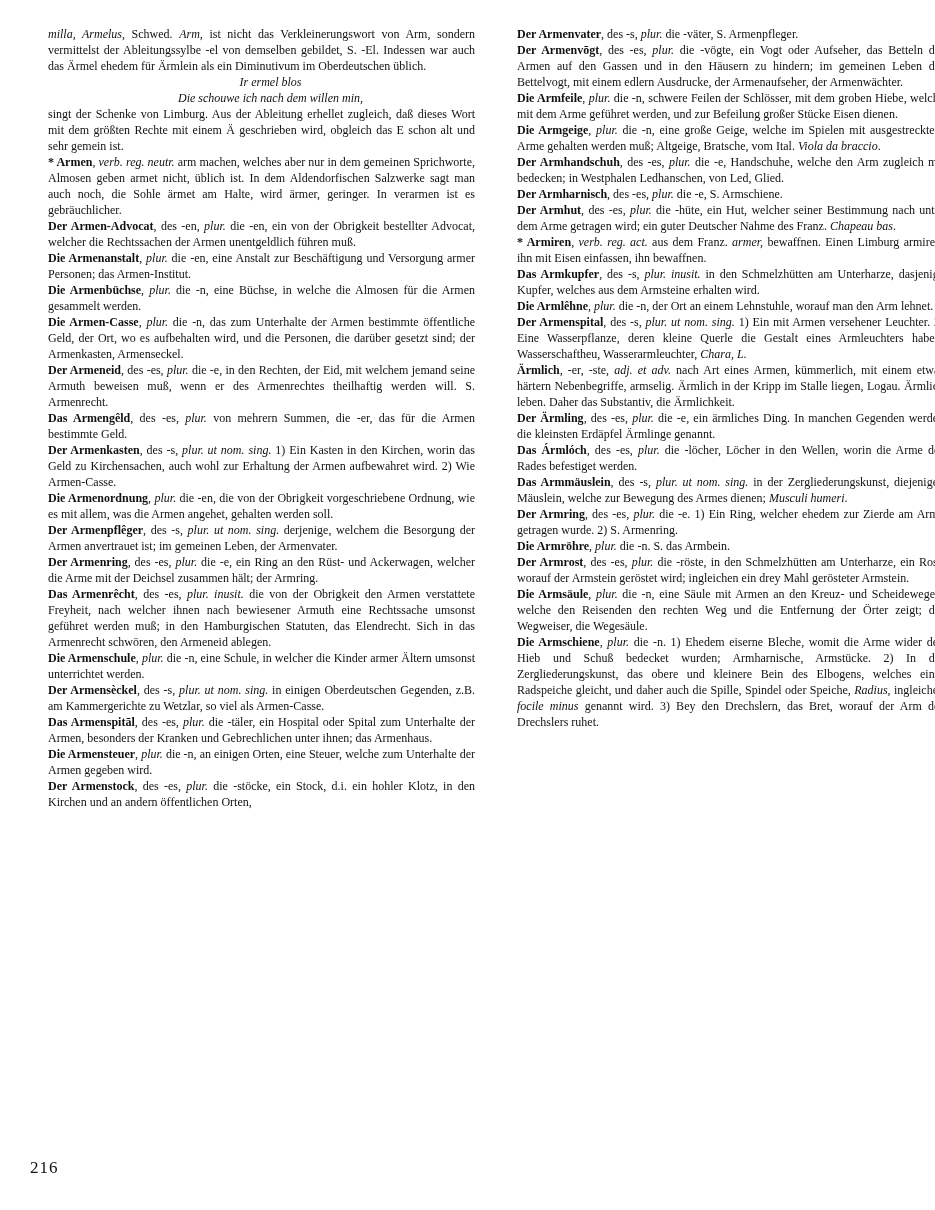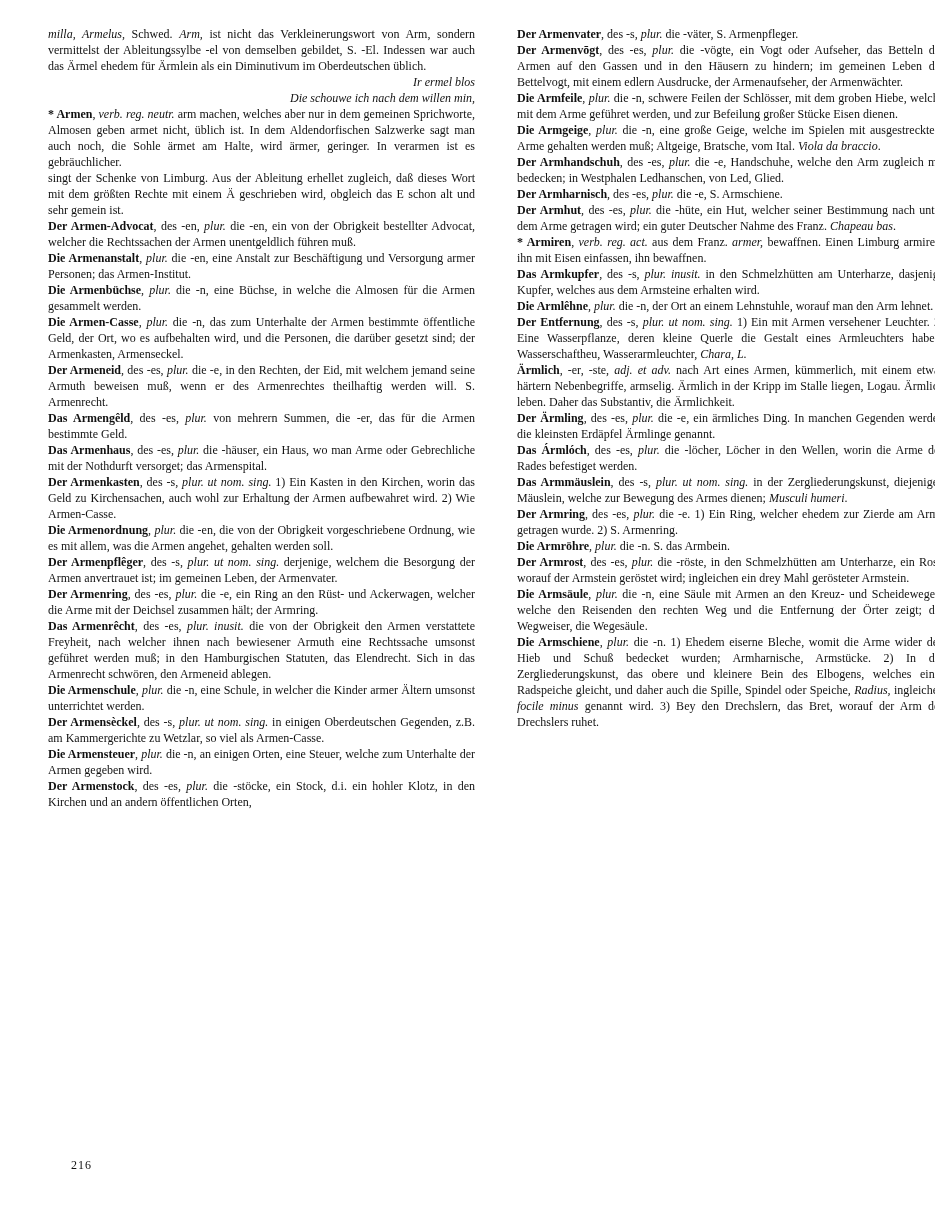--- a/index.html
+++ b/index.html
@@ -24,75 +24,74 @@
   .column {
     width: 427px;
     flex: 0 0 427px;
     font-size: 12px;
     line-height: 16px;
     text-align: justify;
     margin-left: 18px;
   }
   p.para { margin: 0; }
   p.verse {
-    text-align: right;
+    text-align: center;
     padding-left: 18px;
     font-style: italic;
   }
   .hw { font-weight: bold; }
   .it { font-style: italic; }
   .page-number {
     position: absolute;
     left: 30px;
     top: 1158px;
-    font-size: 12px;
+    font-size: 17px;
     letter-spacing: 1px;
-    margin-left: 41px;
   }
 </style>
 </head>
 <body>
 
 <div class="page">
   <div class="columns">
     <div class="column">
         <p class="para"><span class="it">milla, Armelus,</span><span> Schwed. </span><span class="it">Arm,</span><span> ist nicht das Verkleinerungswort von Arm, sondern vermittelst der Ableitungssylbe -el von demselben gebildet, S. -El. Indessen war auch das Ärmel ehedem für Ärmlein als ein Diminutivum im Oberdeutschen üblich.</span></p>
         <p class="para verse"><span class="it">Ir ermel blos</span></p>
         <p class="para verse"><span class="it">Die schouwe ich nach dem willen min,</span></p>
+        <p class="para"><span>singt der Schenke von Limburg. Aus der Ableitung erhellet zugleich, daß dieses Wort mit dem größten Rechte mit einem Ä geschrieben wird, obgleich das E schon alt und sehr gemein ist.</span></p>
         <p class="para"><span class="hw">* Armen</span><span>, </span><span class="it">verb. reg. neutr.</span><span> arm machen, welches aber nur in dem gemeinen Sprichworte, Almosen geben armet nicht, üblich ist. In dem Aldendorfischen Salzwerke sagt man auch noch, die Sohle ärmet am Halte, wird ärmer, geringer. In verarmen ist es gebräuchlicher.</span></p>
-        <p class="para"><span>singt der Schenke von Limburg. Aus der Ableitung erhellet zugleich, daß dieses Wort mit dem größten Rechte mit einem Ä geschrieben wird, obgleich das E schon alt und sehr gemein ist.</span></p>
         <p class="para"><span class="hw">Der Armen-Advocat</span><span>, des -en, </span><span class="it">plur.</span><span> die -en, ein von der Obrigkeit bestellter Advocat, welcher die Rechtssachen der Armen unentgeldlich führen muß.</span></p>
         <p class="para"><span class="hw">Die Armenanstalt</span><span>, </span><span class="it">plur.</span><span> die -en, eine Anstalt zur Beschäftigung und Versorgung armer Personen; das Armen-Institut.</span></p>
         <p class="para"><span class="hw">Die Armenbüchse</span><span>, </span><span class="it">plur.</span><span> die -n, eine Büchse, in welche die Almosen für die Armen gesammelt werden.</span></p>
         <p class="para"><span class="hw">Die Armen-Casse</span><span>, </span><span class="it">plur.</span><span> die -n, das zum Unterhalte der Armen bestimmte öffentliche Geld, der Ort, wo es aufbehalten wird, und die Personen, die darüber gesetzt sind; der Armenkasten, Armenseckel.</span></p>
         <p class="para"><span class="hw">Der Armeneid</span><span>, des -es, </span><span class="it">plur.</span><span> die -e, in den Rechten, der Eid, mit welchem jemand seine Armuth beweisen muß, wenn er des Armenrechtes theilhaftig werden will. S. Armenrecht.</span></p>
         <p class="para"><span class="hw">Das Armengêld</span><span>, des -es, </span><span class="it">plur.</span><span> von mehrern Summen, die -er, das für die Armen bestimmte Geld.</span></p>
-        <p class="para"><span class="hw">Das Armenhaus</span><span>, des -es, </span><span class="it">plur.</span><span> die -häuser, ein Haus, wo man Arme oder Gebrechliche mit der Nothdurft versorget; das Armenspital.</span></p>
         <p class="para"><span class="hw">Der Armenkasten</span><span>, des -s, </span><span class="it">plur. ut nom. sing.</span><span> 1) Ein Kasten in den Kirchen, worin das Geld zu Kirchensachen, auch wohl zur Erhaltung der Armen aufbewahret wird. 2) Wie Armen-Casse.</span></p>
         <p class="para"><span class="hw">Die Armenordnung</span><span>, </span><span class="it">plur.</span><span> die -en, die von der Obrigkeit vorgeschriebene Ordnung, wie es mit allem, was die Armen angehet, gehalten werden soll.</span></p>
         <p class="para"><span class="hw">Der Armenpflêger</span><span>, des -s, </span><span class="it">plur. ut nom. sing.</span><span> derjenige, welchem die Besorgung der Armen anvertrauet ist; im gemeinen Leben, der Armenvater.</span></p>
         <p class="para"><span class="hw">Der Armenring</span><span>, des -es, </span><span class="it">plur.</span><span> die -e, ein Ring an den Rüst- und Ackerwagen, welcher die Arme mit der Deichsel zusammen hält; der Armring.</span></p>
         <p class="para"><span class="hw">Das Armenrêcht</span><span>, des -es, </span><span class="it">plur. inusit.</span><span> die von der Obrigkeit den Armen verstattete Freyheit, nach welcher ihnen nach bewiesener Armuth eine Rechtssache umsonst geführet werden muß; in den Hamburgischen Statuten, das Elendrecht. Sich in das Armenrecht schwören, den Armeneid ablegen.</span></p>
         <p class="para"><span class="hw">Die Armenschule</span><span>, </span><span class="it">plur.</span><span> die -n, eine Schule, in welcher die Kinder armer Ältern umsonst unterrichtet werden.</span></p>
         <p class="para"><span class="hw">Der Armensèckel</span><span>, des -s, </span><span class="it">plur. ut nom. sing.</span><span> in einigen Oberdeutschen Gegenden, z.B. am Kammergerichte zu Wetzlar, so viel als Armen-Casse.</span></p>
+        <p class="para"><span class="hw">Das Armenspitāl</span><span>, des -es, </span><span class="it">plur.</span><span> die -täler, ein Hospital oder Spital zum Unterhalte der Armen, besonders der Kranken und Gebrechlichen unter ihnen; das Armenhaus.</span></p>
         <p class="para"><span class="hw">Die Armensteuer</span><span>, </span><span class="it">plur.</span><span> die -n, an einigen Orten, eine Steuer, welche zum Unterhalte der Armen gegeben wird.</span></p>
         <p class="para"><span class="hw">Der Armenstock</span><span>, des -es, </span><span class="it">plur.</span><span> die -stöcke, ein Stock, d.i. ein hohler Klotz, in den Kirchen und an andern öffentlichen Orten,</span></p>
       </div>
     <div class="column">
         <p class="para"><span class="hw">Der Armenvater</span><span>, des -s, </span><span class="it">plur.</span><span> die -väter, S. Armenpfleger.</span></p>
         <p class="para"><span class="hw">Der Armenvōgt</span><span>, des -es, </span><span class="it">plur.</span><span> die -vögte, ein Vogt oder Aufseher, das Betteln der Armen auf den Gassen und in den Häusern zu hindern; im gemeinen Leben der Bettelvogt, mit einem edlern Ausdrucke, der Armenaufseher, der Armenwächter.</span></p>
         <p class="para"><span class="hw">Die Armfeile</span><span>, </span><span class="it">plur.</span><span> die -n, schwere Feilen der Schlösser, mit dem groben Hiebe, welche mit dem Arme geführet werden, und zur Befeilung großer Stücke Eisen dienen.</span></p>
         <p class="para"><span class="hw">Die Armgeige</span><span>, </span><span class="it">plur.</span><span> die -n, eine große Geige, welche im Spielen mit ausgestrecktem Arme gehalten werden muß; Altgeige, Bratsche, vom Ital. </span><span class="it">Viola da braccio</span><span>.</span></p>
         <p class="para"><span class="hw">Der Armhandschuh</span><span>, des -es, </span><span class="it">plur.</span><span> die -e, Handschuhe, welche den Arm zugleich mit bedecken; in Westphalen Ledhanschen, von Led, Glied.</span></p>
         <p class="para"><span class="hw">Der Armharnisch</span><span>, des -es, </span><span class="it">plur.</span><span> die -e, S. Armschiene.</span></p>
         <p class="para"><span class="hw">Der Armhut</span><span>, des -es, </span><span class="it">plur.</span><span> die -hüte, ein Hut, welcher seiner Bestimmung nach unter dem Arme getragen wird; ein guter Deutscher Nahme des Franz. </span><span class="it">Chapeau bas</span><span>.</span></p>
         <p class="para"><span class="hw">* Armiren</span><span>, </span><span class="it">verb. reg. act.</span><span> aus dem Franz. </span><span class="it">armer,</span><span> bewaffnen. Einen Limburg armiren, ihn mit Eisen einfassen, ihn bewaffnen.</span></p>
         <p class="para"><span class="hw">Das Armkupfer</span><span>, des -s, </span><span class="it">plur. inusit.</span><span> in den Schmelzhütten am Unterharze, dasjenige Kupfer, welches aus dem Armsteine erhalten wird.</span></p>
         <p class="para"><span class="hw">Die Armlêhne</span><span>, </span><span class="it">plur.</span><span> die -n, der Ort an einem Lehnstuhle, worauf man den Arm lehnet.</span></p>
-        <p class="para"><span class="hw">Der Entfernung</span><span>, des -s, </span><span class="it">plur. ut nom. sing.</span><span> 1) Ein mit Armen versehener Leuchter. 2) Eine Wasserpflanze, deren kleine Querle die Gestalt eines Armleuchters haben; Wasserschaftheu, Wasserarmleuchter, </span><span class="it">Chara, L.</span></p>
+        <p class="para"><span class="hw">Der Armenspital</span><span>, des -s, </span><span class="it">plur. ut nom. sing.</span><span> 1) Ein mit Armen versehener Leuchter. 2) Eine Wasserpflanze, deren kleine Querle die Gestalt eines Armleuchters haben; Wasserschaftheu, Wasserarmleuchter, </span><span class="it">Chara, L.</span></p>
         <p class="para"><span class="hw">Ärmlich</span><span>, -er, -ste, </span><span class="it">adj. et adv.</span><span> nach Art eines Armen, kümmerlich, mit einem etwas härtern Nebenbegriffe, armselig. Ärmlich in der Kripp im Stalle liegen, Logau. Ärmlich leben. Daher das Substantiv, die Ärmlichkeit.</span></p>
         <p class="para"><span class="hw">Der Ärmling</span><span>, des -es, </span><span class="it">plur.</span><span> die -e, ein ärmliches Ding. In manchen Gegenden werden die kleinsten Erdäpfel Ärmlinge genannt.</span></p>
         <p class="para"><span class="hw">Das Ármlóch</span><span>, des -es, </span><span class="it">plur.</span><span> die -löcher, Löcher in den Wellen, worin die Arme des Rades befestiget werden.</span></p>
         <p class="para"><span class="hw">Das Armmäuslein</span><span>, des -s, </span><span class="it">plur. ut nom. sing.</span><span> in der Zergliederungskunst, diejenigen Mäuslein, welche zur Bewegung des Armes dienen; </span><span class="it">Musculi humeri</span><span>.</span></p>
         <p class="para"><span class="hw">Der Armring</span><span>, des -es, </span><span class="it">plur.</span><span> die -e. 1) Ein Ring, welcher ehedem zur Zierde am Arme getragen wurde. 2) S. Armenring.</span></p>
         <p class="para"><span class="hw">Die Armröhre</span><span>, </span><span class="it">plur.</span><span> die -n. S. das Armbein.</span></p>
         <p class="para"><span class="hw">Der Armrost</span><span>, des -es, </span><span class="it">plur.</span><span> die -röste, in den Schmelzhütten am Unterharze, ein Rost, worauf der Armstein geröstet wird; ingleichen ein drey Mahl gerösteter Armstein.</span></p>
         <p class="para"><span class="hw">Die Armsäule</span><span>, </span><span class="it">plur.</span><span> die -n, eine Säule mit Armen an den Kreuz- und Scheidewegen, welche den Reisenden den rechten Weg und die Entfernung der Örter zeigt; der Wegweiser, die Wegesäule.</span></p>
         <p class="para"><span class="hw">Die Armschiene</span><span>, </span><span class="it">plur.</span><span> die -n. 1) Ehedem eiserne Bleche, womit die Arme wider den Hieb und Schuß bedecket wurden; Armharnische, Armstücke. 2) In der Zergliederungskunst, das obere und kleinere Bein des Elbogens, welches einer Radspeiche gleicht, und daher auch die Spille, Spindel oder Speiche, </span><span class="it">Radius,</span><span> ingleichen </span><span class="it">focile minus</span><span> genannt wird. 3) Bey den Drechslern, das Bret, worauf der Arm des Drechslers ruhet.</span></p>
       </div>

